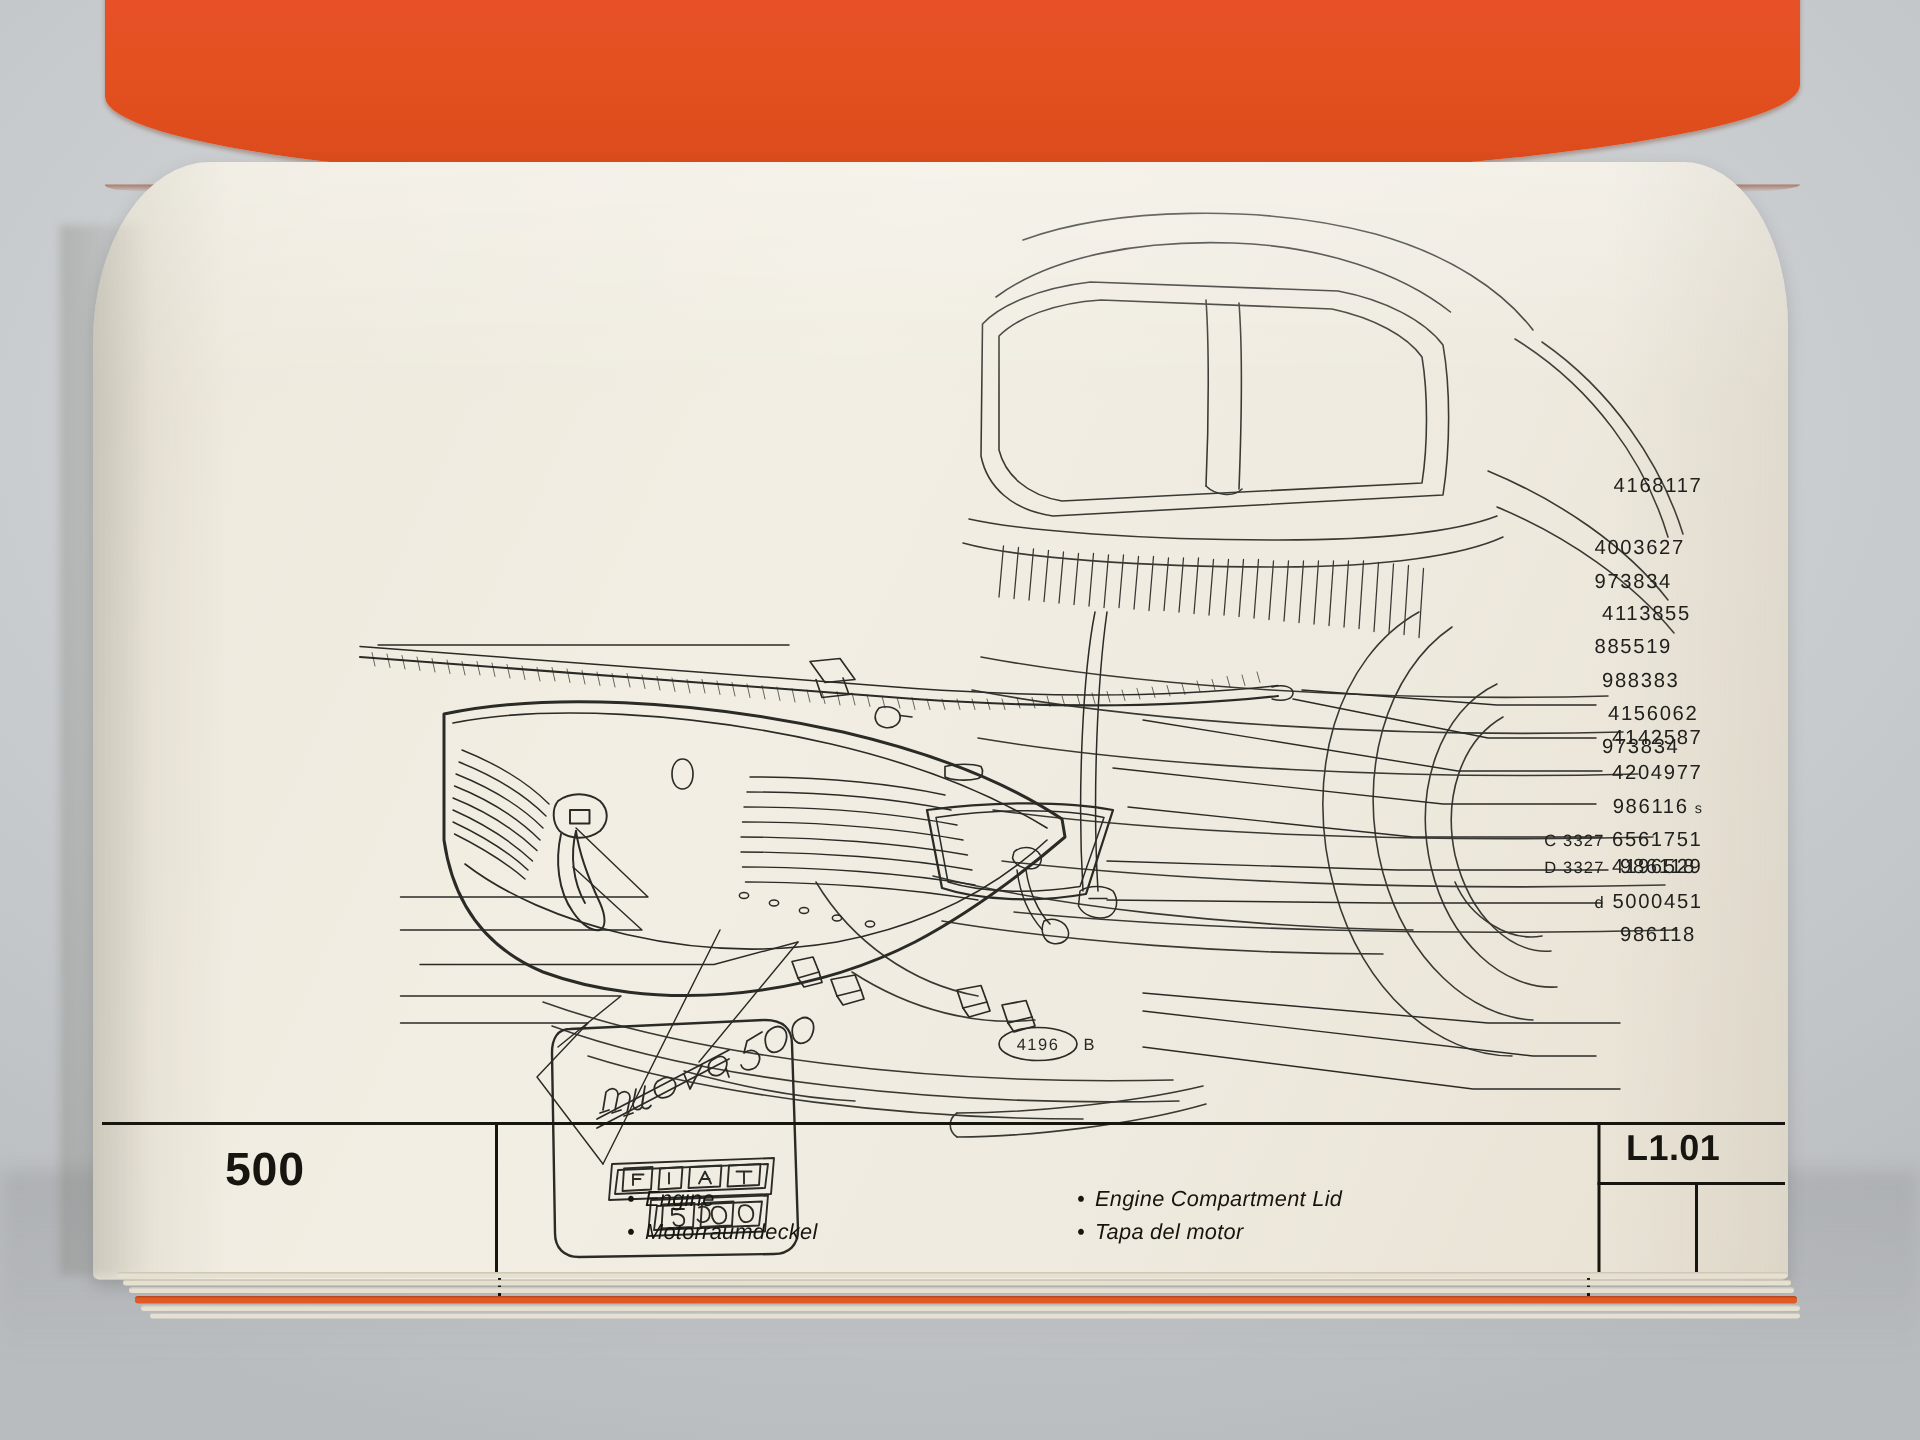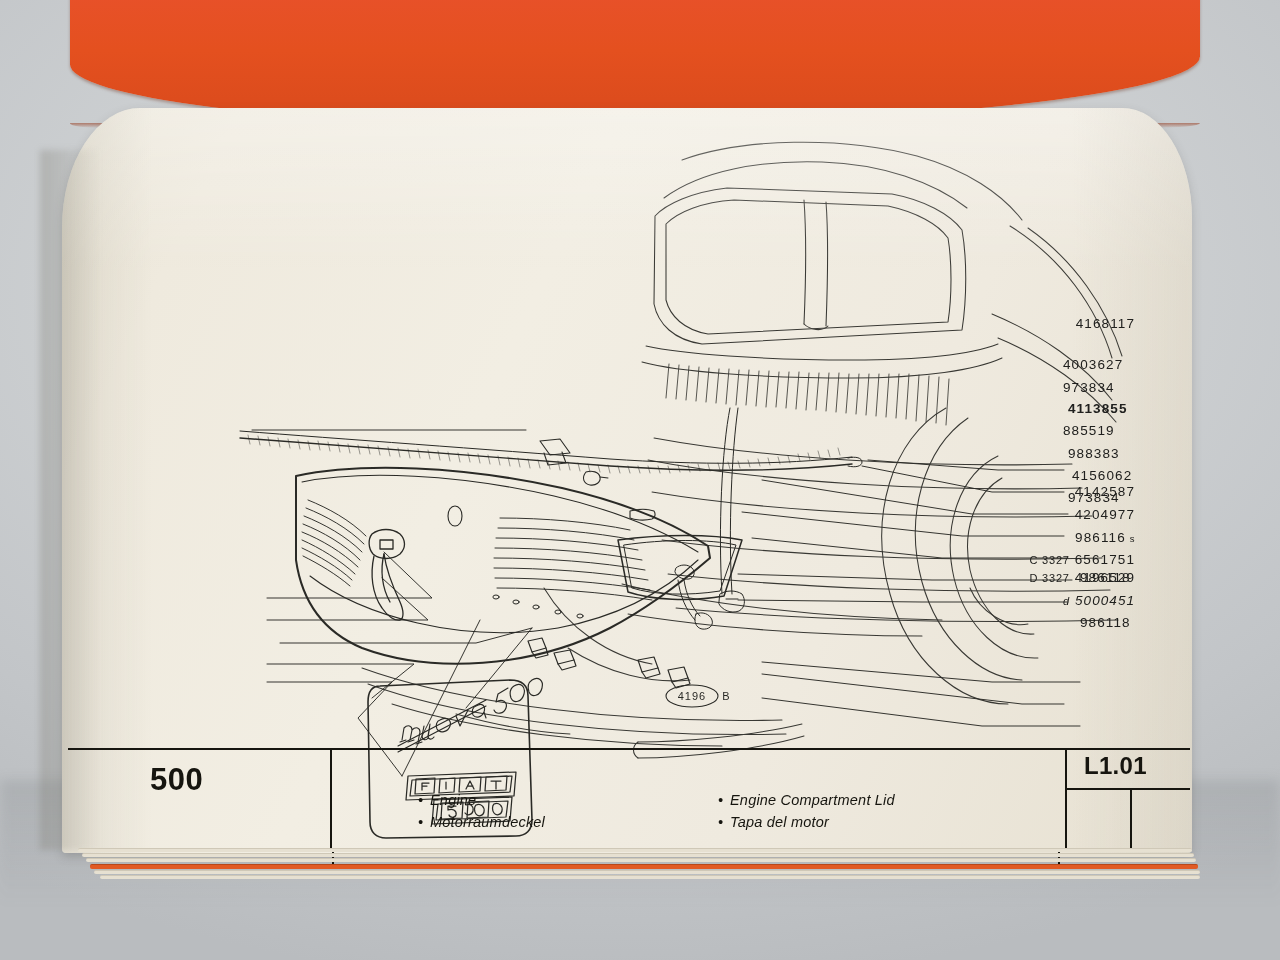--- a/index.html
+++ b/index.html
@@ -472,27 +472,27 @@
       <div class="lbl" style="top: 316px; right: 145px;"><span>4168117</span></div>
       <div class="lbl" style="top: 484px; right: 145px;"><span>4142587</span></div>
       <div class="lbl" style="top: 507px; right: 145px;"><span>4204977</span></div>
       <div class="lbl" style="top: 530px; right: 145px;"><span>986116</span><span class="suf">s</span></div>
       <div class="lbl" style="top: 552px; right: 145px;"><span class="pre">C 3327</span><span>6561751</span></div>
       <div class="lbl" style="top: 570px; right: 145px;"><span class="pre">D 3327</span><span>4196529</span></div>
     </div>
   <div id="right-labels">
       <div class="lbl r" style="top: 357px; left: 1063px;"><span>4003627</span></div>
       <div class="lbl r" style="top: 380px; left: 1063px;"><span>973834</span></div>
-      <div class="lbl r" style="top: 401px; left: 1068px; font-weight: bold;"><span>4113855</span></div>
+      <div class="lbl r" style="top: 401px; left: 1068px;"><span>4113855</span></div>
       <div class="lbl r" style="top: 423px; left: 1063px;"><span>885519</span></div>
       <div class="lbl r" style="top: 446px; left: 1068px;"><span>988383</span></div>
       <div class="lbl r" style="top: 468px; left: 1072px;"><span>4156062</span></div>
       <div class="lbl r" style="top: 490px; left: 1068px;"><span>973834</span></div>
       <div class="lbl r" style="top: 570px; left: 1080px;"><span>986118</span></div>
-      <div class="lbl r" style="top: 593px; left: 1063px; font-style: italic;"><span class="pre">d</span><span>5000451</span></div>
+      <div class="lbl r" style="top: 593px; left: 1063px;"><span class="pre">d</span><span>5000451</span></div>
       <div class="lbl r" style="top: 615px; left: 1080px;"><span>986118</span></div>
     </div>
 
   <div class="titleblock">
     <div class="tb-top"></div>
     <div class="tb-v1"></div>
     <div class="tb-v2"></div>
     <div class="tb-v3"></div>
     <div class="tb-h2"></div>
 

